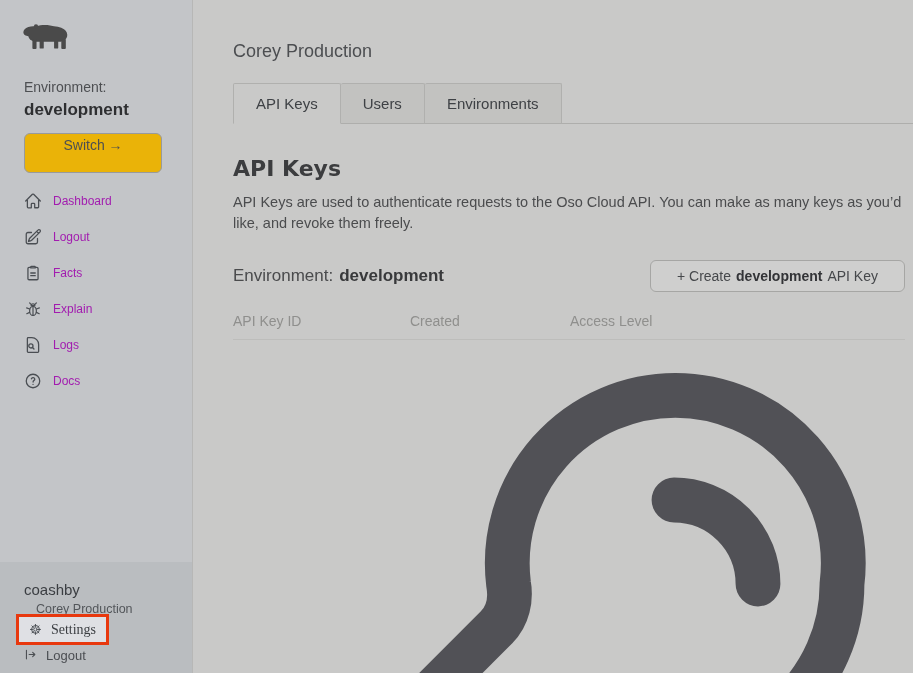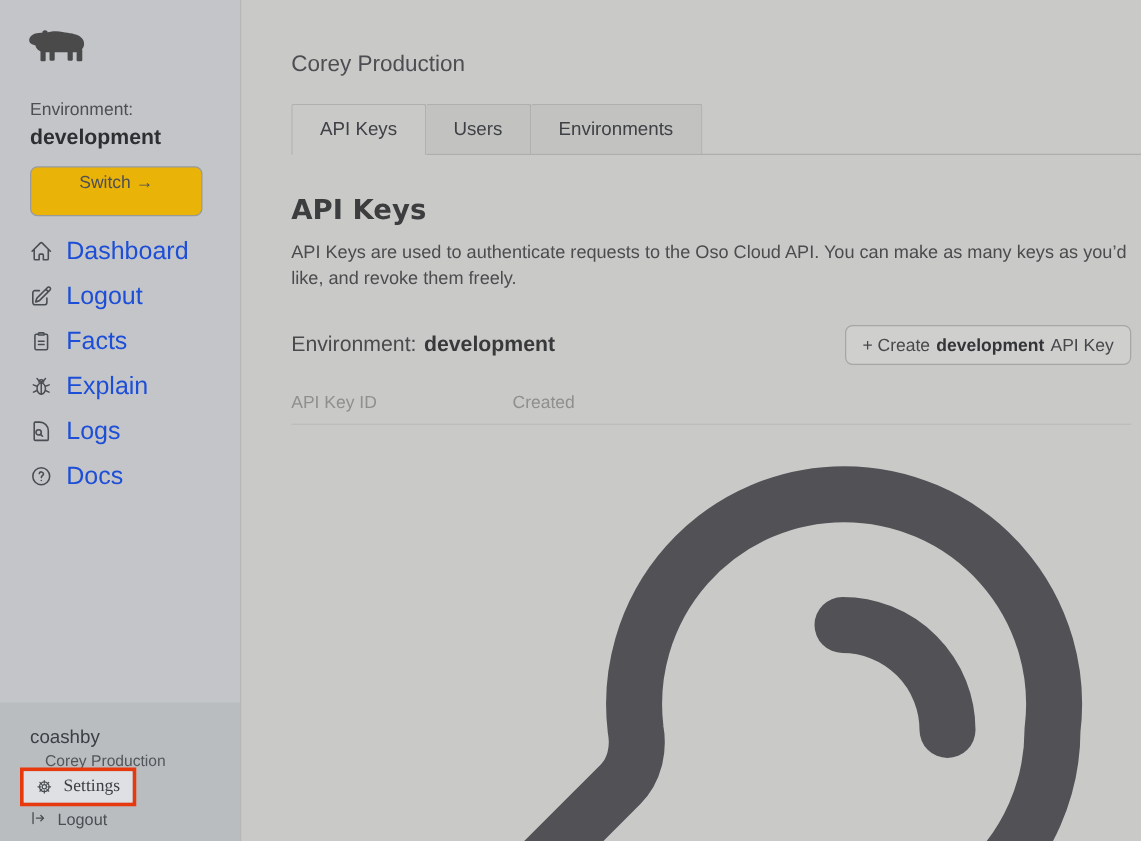--- a/index.html
+++ b/index.html
@@ -25,21 +25,21 @@
   .env-value { font-size:17px; font-weight:bold; color:#2e2f31; margin-top:5px; }
   .switch-btn {
     position:absolute; left:24px; top:133px; width:138px; height:40px;
     border:1px solid #989a9c; border-radius:6px; background:#eab308;
     font-size:14px; color:#4d4f52; text-align:center; line-height:22px;
     cursor:pointer;
   }
   .nav { position:absolute; left:24px; top:183px; width:150px; }
   .nav-item {
     display:flex; align-items:center; gap:11px;
-    height:36px; font-size:20px; color:#1d4ed8; cursor:pointer;
+    height:36px; font-size:12px; color:#a21caf; cursor:pointer;
   }
   .nav-item .ni { width:18px; height:18px; color:#4a4e53; flex:0 0 18px; }
 
   
   .user-panel {
     position:absolute; left:0; right:0; bottom:0; height:111px;
     background:#babdc0;
   }
   .username { position:absolute; left:24px; top:19px; font-size:15px; color:#3b3e42; }
   .user-org  { position:absolute; left:36px; top:40px; font-size:12.5px; color:#53565a; }
@@ -91,21 +91,21 @@
   .section-desc { margin-top:11px; font-size:14.5px; line-height:1.45; color:#4b4c4e; max-width:680px; }
 
   .env-section-header {
     display:flex; align-items:center; justify-content:space-between;
     margin-top:26px;
   }
   .env-title { display:inline-flex; gap:6px; font-size:17px; color:#4a4b4d; }
   .env-title b { color:#38393b; }
   .create-btn {
     display:inline-flex; gap:5px; align-items:flex-end;
-    padding:7px 13px; font-size:14px; color:#46484b;
+    padding:7px 26px; font-size:14px; color:#46484b;
     background:#cfcfce; border:1px solid #a6a6a4; border-radius:6px;
     font-family:"Liberation Sans", sans-serif; cursor:pointer;
   }
   .create-btn b { color:#333437; }
 
   .key-table-head {
     display:flex; margin-top:21px; padding-bottom:10px;
     border-bottom:1px solid #bdbdbb;
     font-size:14px; color:#8f8f8d;
   }
@@ -242,20 +242,21 @@
       </div>
       <button class="create-btn">
         <span>+ Create</span>
         <b>development</b>
         <span>API Key</span>
       </button>
     </div>
     <div class="key-table-head">
       <span class="c1">API Key ID</span>
       <span class="c2">Created</span>
+      <span class="c3">Access Level</span>
     </div>
     <div class="empty-state">
       <span class="key-icon">
         <svg viewBox="0 0 24 24" fill="none" stroke="currentColor" stroke-width="1.6" stroke-linecap="round" stroke-linejoin="round">
           <path d="M15.75 5.25a3 3 0 013 3m3 0a6 6 0 01-7.03 5.91c-.56-.1-1.16.03-1.56.43L10.5 17.25H8.25v2.25H6v2.25H2.25v-3.86c0-.6.24-1.17.66-1.59l6.5-6.5c.4-.4.53-1 .43-1.56A6 6 0 1121.75 8.25z"></path>
         </svg>
       </span>
       
     </div>
 

